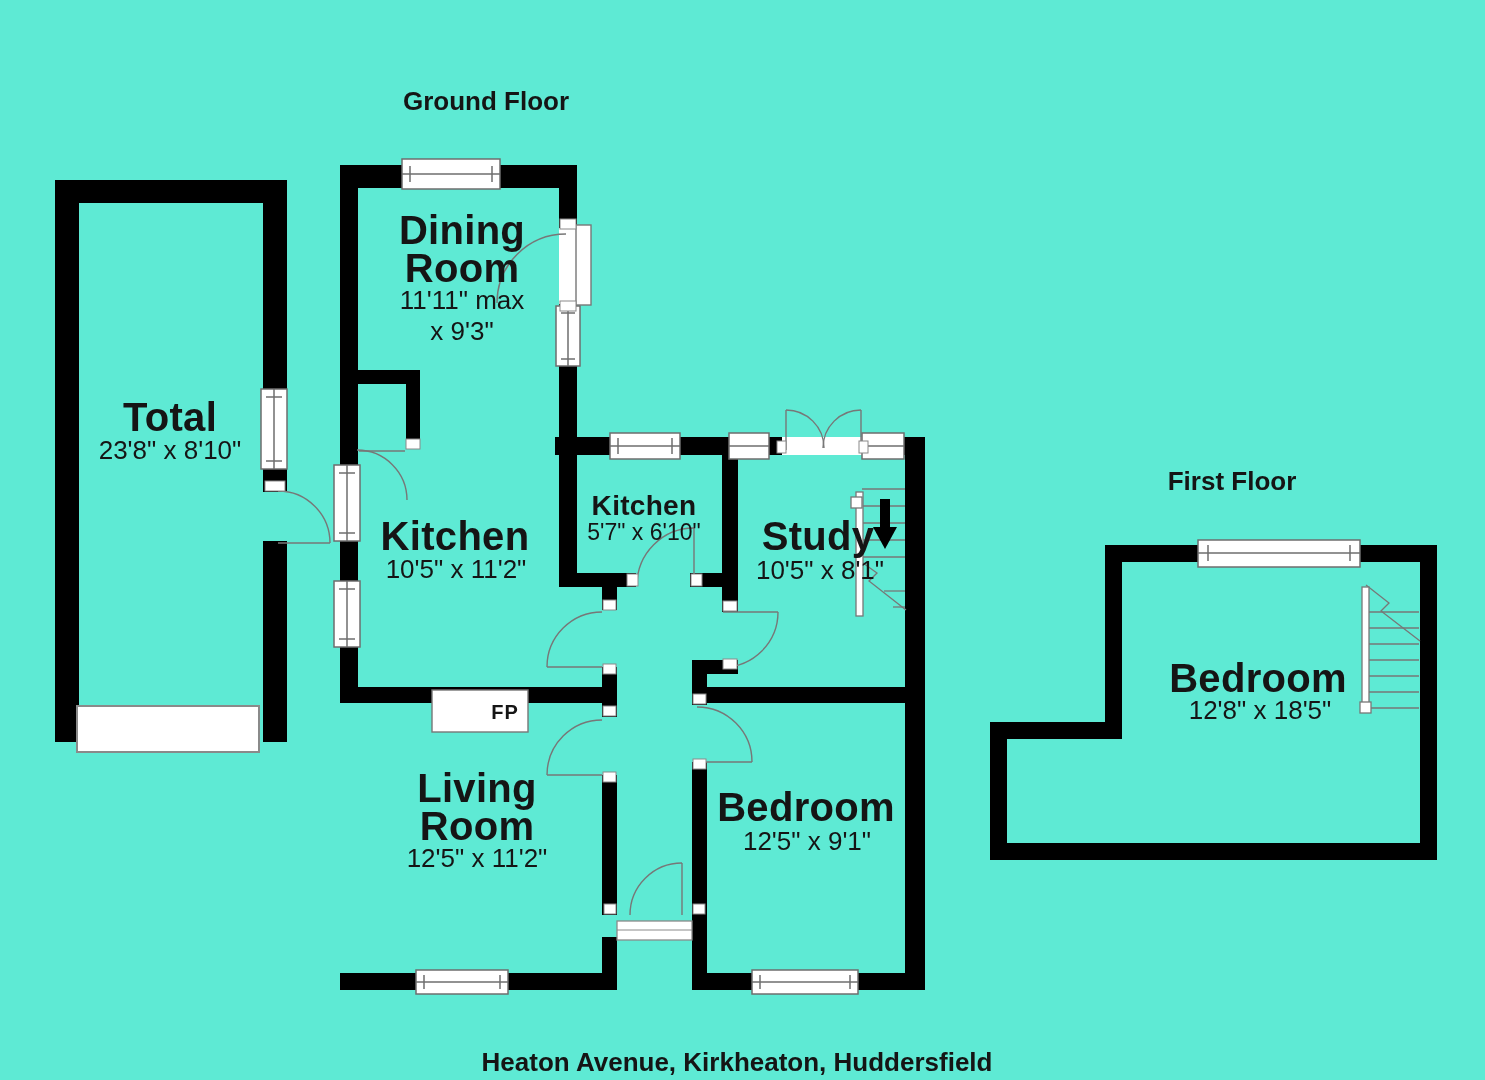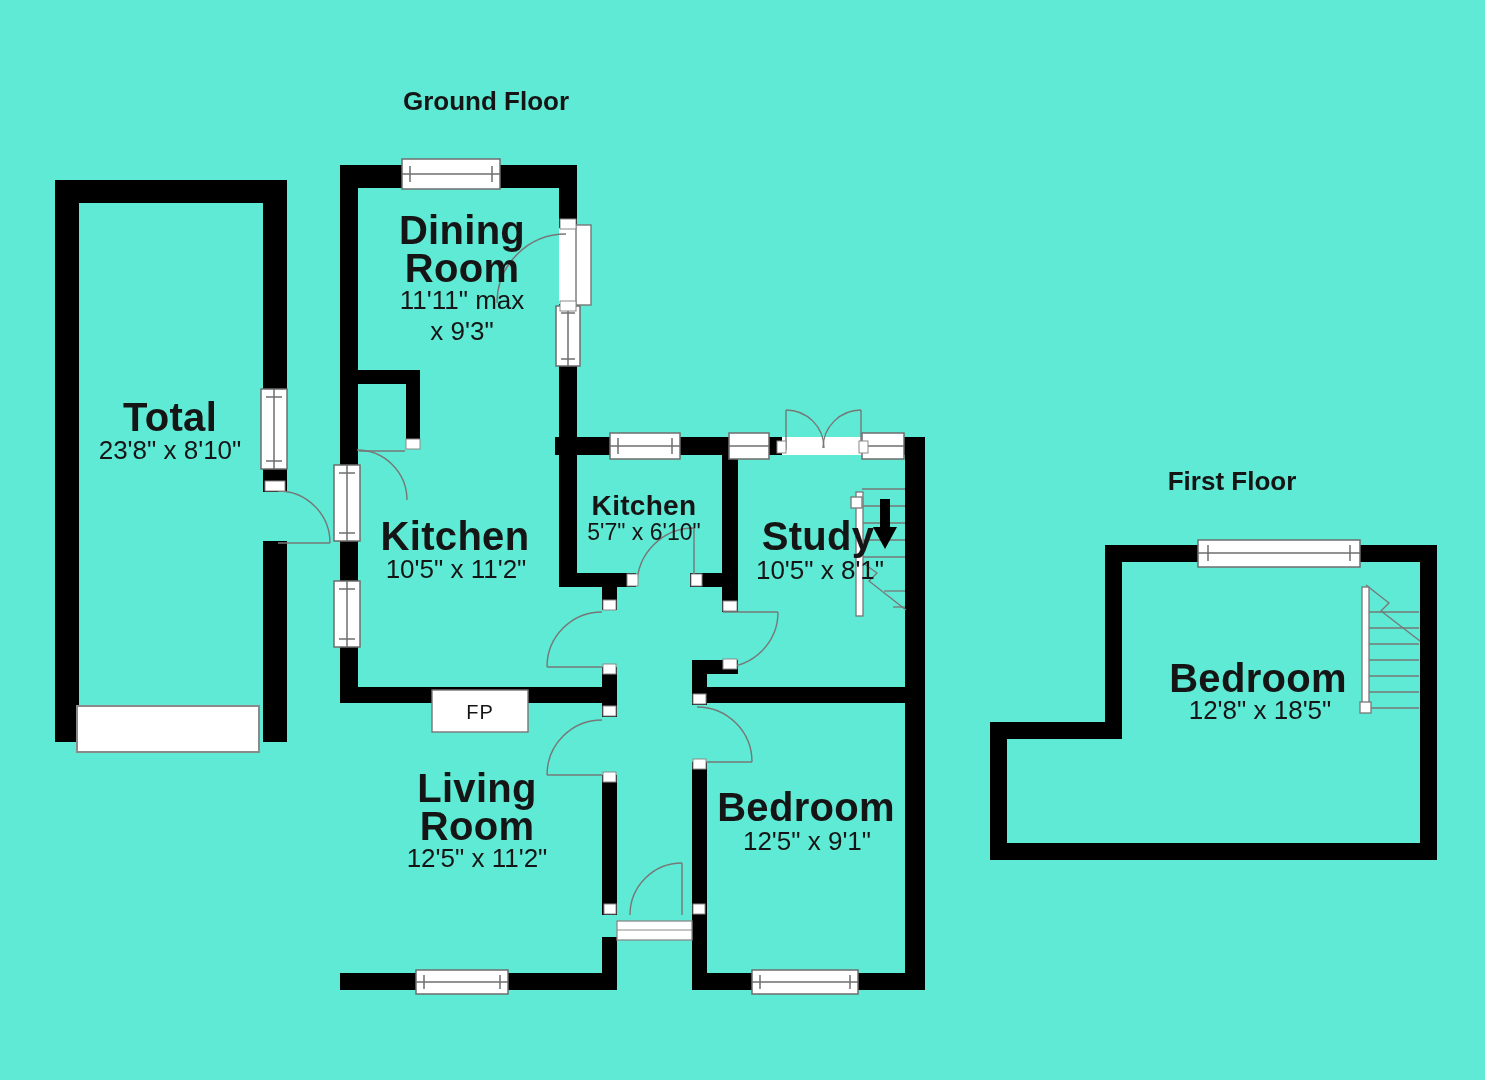--- a/index.html
+++ b/index.html
@@ -5,21 +5,21 @@
   html,body{margin:0;padding:0;background:#ffffff;}
   .page{position:relative;width:1485px;height:1080px;background:#5eead4;overflow:hidden;
         font-family:"Liberation Sans", sans-serif;color:#111;}
   svg{position:absolute;left:0;top:0;}
   .lbl{position:absolute;transform:translate(-50%,-50%);text-align:center;white-space:nowrap;color:#151515;}
   .room-name{font-weight:bold;font-size:40px;letter-spacing:.3px;}
   .room-name.sm{font-size:28px;}
   .room-dims{font-size:26px;}
   .room-dims.sm{font-size:23px;}
   .floor-title{font-weight:bold;font-size:26px;}
-  .fp-label{font-weight:normal;font-size:20px;letter-spacing:1px;}
+  .fp-label{font-weight:bold;font-size:20px;letter-spacing:1px;margin-left:25px;}
   .footer-area{font-size:23px;}
   .footer-address{font-size:26px;font-weight:bold;}
 </style>
 </head>
 <body>
 
 <div class="page">
 
   <svg width="1485" height="1080" viewBox="0 0 1485 1080">
 
@@ -268,14 +268,15 @@
   <div class="lbl room-dims" style="left:477px;top:858px;">12'5" x 11'2"</div>
 
   <div class="lbl room-name" style="left:806px;top:807px;">Bedroom</div>
   <div class="lbl room-dims" style="left:807px;top:841px;">12'5" x 9'1"</div>
 
   <div class="lbl room-name" style="left:1258px;top:678px;">Bedroom</div>
   <div class="lbl room-dims" style="left:1260px;top:710px;">12'8" x 18'5"</div>
 
   <div class="lbl fp-label" style="left:480px;top:712px;">FP</div>
 
+  <div class="lbl footer-address" style="left:737px;top:1062px;">Heaton Avenue, Kirkheaton, Huddersfield</div>
 
 </div>
 
 </body></html>

